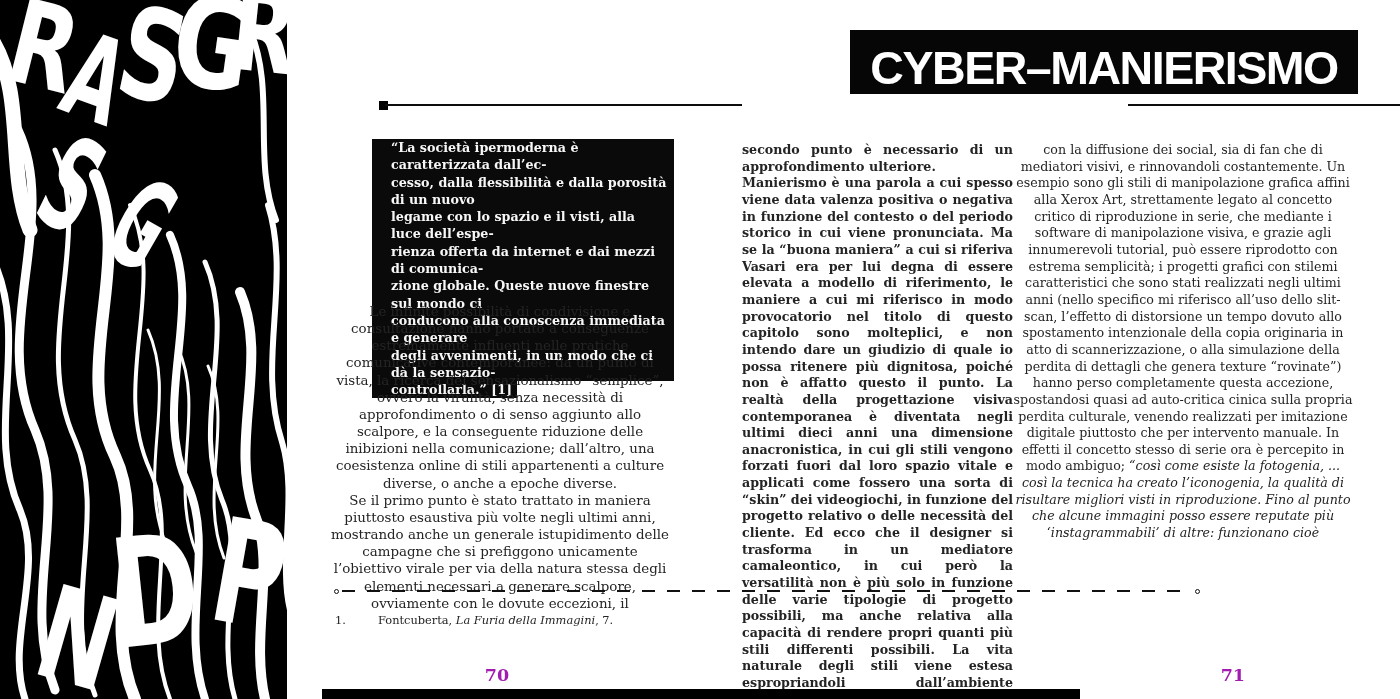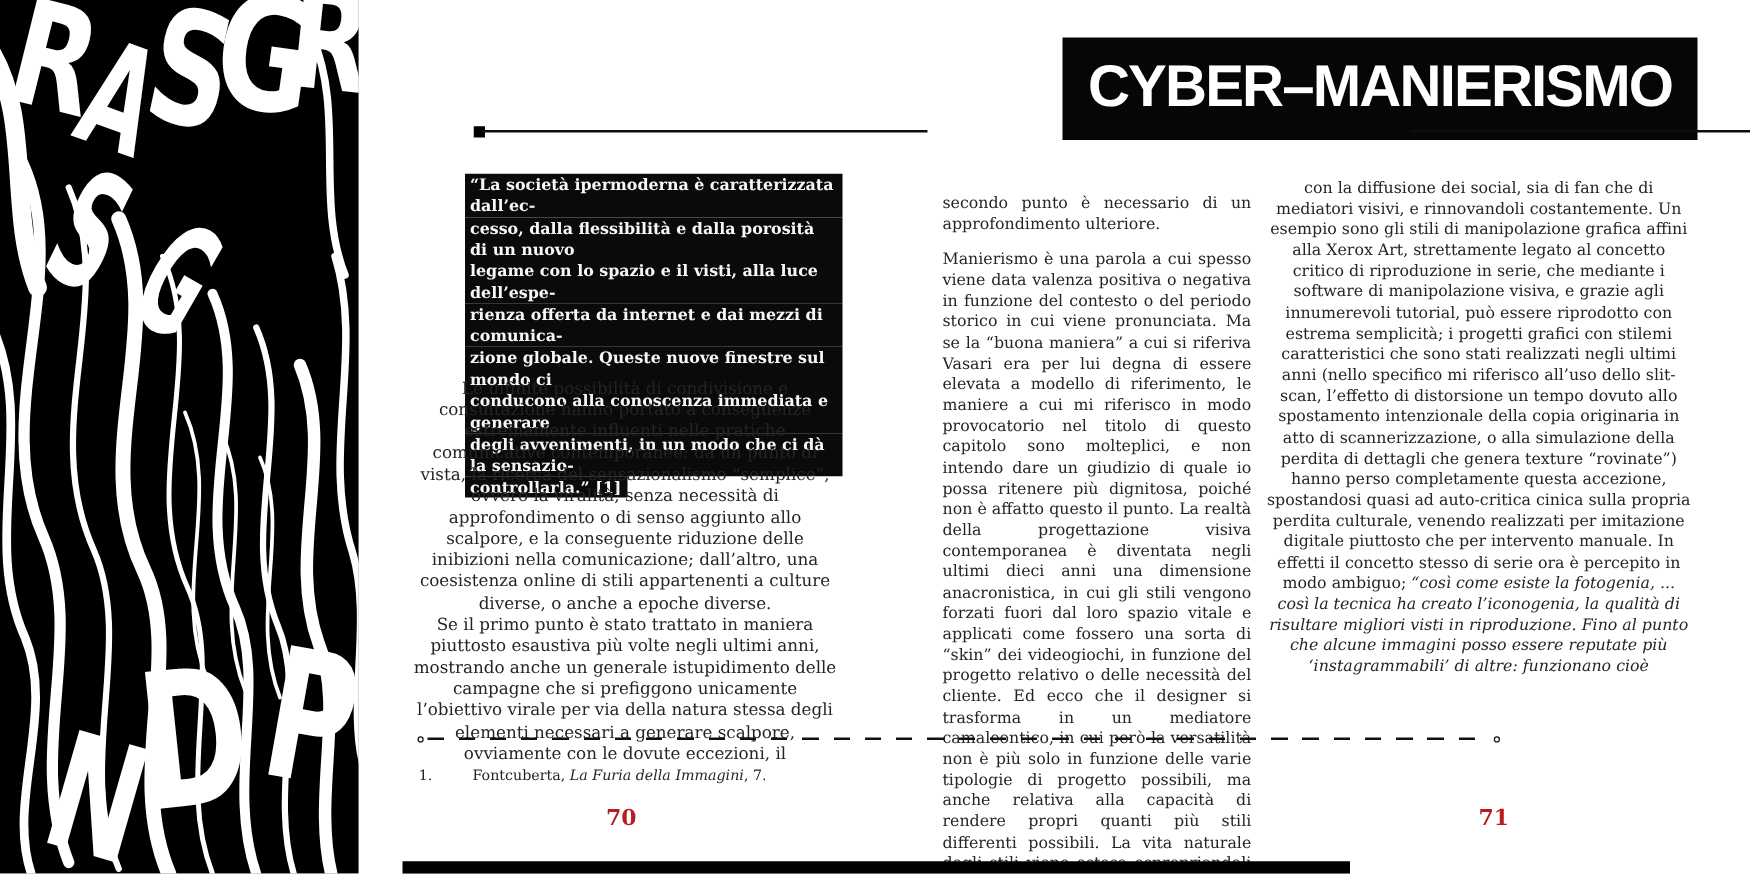--- a/index.html
+++ b/index.html
@@ -4,69 +4,69 @@
 <style>
   * { margin:0; padding:0; box-sizing:border-box; }
   html,body { width:1400px; height:699px; background:#ffffff; overflow:hidden; }
   #spread { position:relative; width:1400px; height:699px; background:#ffffff;
             font-family:"DejaVu Serif", serif; color:#1d1d1d; }
 
   
   .art { position:absolute; left:0; top:0; width:287px; height:699px; }
 
   
-  .title-box { position:absolute; left:850px; top:30px; width:508px; height:82px;
+  .title-box { position:absolute; left:850px; top:30px; width:508px; height:64px;
                background:#060606; display:flex; align-items:flex-end; justify-content:center;
-               padding-bottom:20px; }
+               padding-bottom:3px; }
   .title-box h1 { color:#ffffff; font-family:"Liberation Sans", sans-serif;
                   font-weight:700; font-size:47px; letter-spacing:-1.5px; line-height:1;
                   white-space:nowrap; transform:scaleX(.99); }
 
   
   .rule-left  { position:absolute; left:379px; top:100px; width:363px; height:10px; }
   .rule-left .sq   { position:absolute; left:0; top:1px; width:9px; height:9px; background:#000; }
   .rule-left .line { position:absolute; left:6px; top:4px; right:0; height:2px; background:#0d0d0d; }
   .rule-right { position:absolute; left:1128px; top:104px; width:272px; height:2px; background:#0d0d0d; }
 
   
   .quote { position:absolute; left:372px; top:139px; width:302px;
            font-size:12.7px; line-height:17.3px; font-weight:700; color:#f7f7f7; }
   .quote .qline { display:block; width:max-content; max-width:302px;
-                  background:#0a0a0a; padding:0 5px 0 4px; }
+                  background:#0a0a0a; padding:0 5px 0 19px; }
 
   
   .body-left { position:absolute; left:330px; top:303px; width:340px;
                font-size:13.4px; line-height:17.15px; text-align:center; color:#242424; }
   .body-left p { margin:0; }
 
   
   .col1 { position:absolute; left:742px; top:142px; width:271px;
           font-size:12.65px; line-height:16.65px; text-align:justify; color:#242424; }
-  .col1 p { margin:12px; }
+  .col1 p { margin:0;font-weight:bold; }
   .col2 { position:absolute; left:1013px; top:142px; width:340px;
           font-size:12.65px; line-height:16.65px; text-align:center; color:#242424; }
   .col2 .em { font-style:italic; font-weight:400; }
 
   
   .dashes { position:absolute; left:334px; top:587px; width:866px; height:8px;
             display:flex; align-items:center; }
   .dash-circle { width:5px; height:5px; border:1.5px solid #111; border-radius:50%;
                  background:#fff; flex:none; }
   .dash-line { flex:1; height:2px; margin:0 3px;
                background:repeating-linear-gradient(90deg,#111 0 13px, transparent 13px 25px); }
 
   .footnote { position:absolute; left:335px; top:613px; width:500px; display:flex;
               font-size:11.4px; color:#242424; }
   .footnote .fn-marker { width:43px; flex:none; }
   .footnote .fn-work { font-style:italic; }
 
   .pn { position:absolute; width:100px; text-align:center;
-        font-size:17.5px; font-weight:700; color:#b91c1c; }
+        font-size:17.5px; font-weight:700; color:#a21caf;margin-top:20px; }
   .pn-left  { left:447px; top:645px; }
-  .pn-right { left:1145px; top:645px; }
+  .pn-right { left:1145px; top:645px;text-align:right; }
 
   .bottom-bar { position:absolute; left:322px; top:689px; width:758px; height:10px; background:#000; }
 </style>
 </head>
 <body>
 
 <div id="spread">
 
   <div class="art">
     <svg width="287" height="699" viewBox="0 0 287 699" xmlns="http://www.w3.org/2000/svg">

